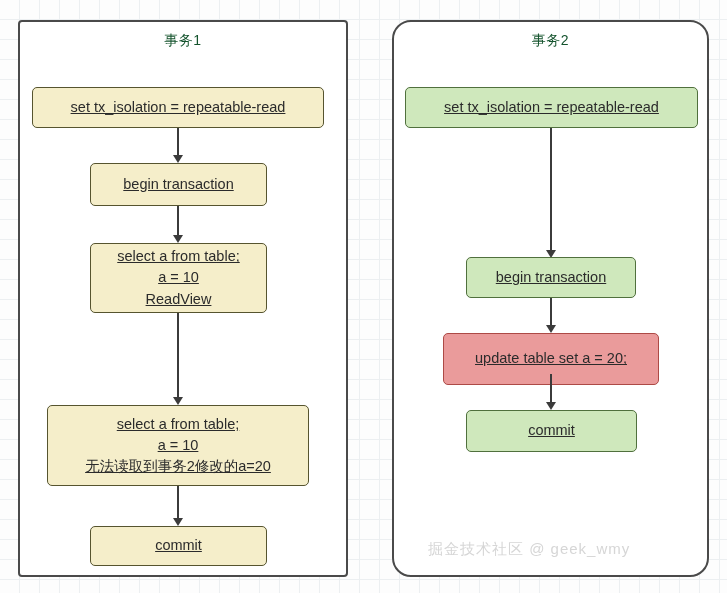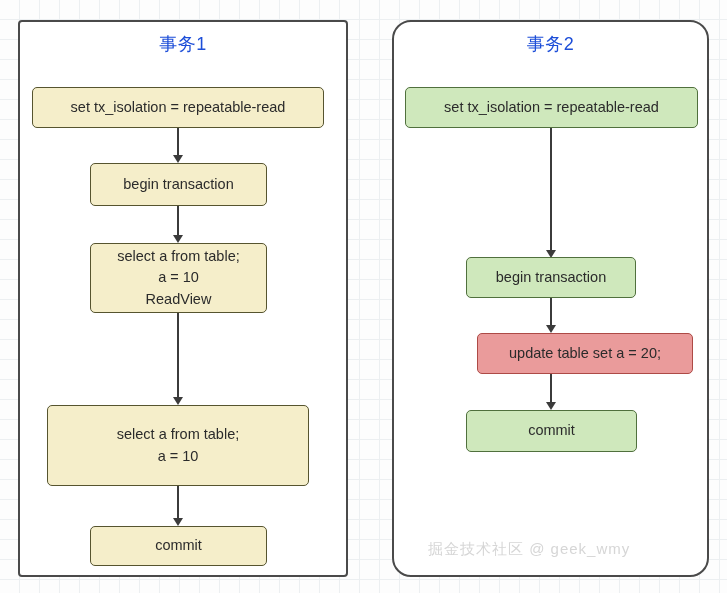--- a/index.html
+++ b/index.html
@@ -31,37 +31,38 @@
     border: 2px solid #4a4a4a;
     border-radius: 4px;
     box-sizing: border-box;
   }
   .panel-title {
     position: absolute;
     top: 10px;
     left: 0;
     width: 100%;
     text-align: center;
-    font-size: 18px;
-    color: #1d4ed8;
+    font-size: 14px;
+    color: #14532d;
     letter-spacing: 0.5px;
   }
   .node {
     position: absolute;
     box-sizing: border-box;
     border-radius: 5px;
     display: flex;
     flex-direction: column;
     align-items: center;
     justify-content: center;
     text-align: center;
     font-size: 14.5px;
     line-height: 1.45;
     color: #2b2b2b;
     white-space: nowrap;
+    text-decoration: underline;
   }
   .node.yellow {
     background: #f5eeca;
     border: 1.6px solid #56542f;
   }
   .node.green {
     background: #cfe8bc;
     border: 1.6px solid #50703d;
   }
   .node.red {
@@ -132,20 +133,21 @@
   </div>
 
   <div class="arrow" style="left:177px; top:313px; width:2px; height:92px;">
     <div class="shaft" style="height:84px;"></div>
     <div class="head" style="top:84px;"></div>
   </div>
 
   <div class="node yellow" style="left:47px; top:405px; width:262px; height:81px;">
     <span class="line">select a from table;</span>
     <span class="line">a = 10</span>
+    <span class="line">无法读取到事务2修改的a=20</span>
   </div>
 
   <div class="arrow" style="left:177px; top:486px; width:2px; height:40px;">
     <div class="shaft" style="height:32px;"></div>
     <div class="head" style="top:32px;"></div>
   </div>
 
   <div class="node yellow" style="left:90px; top:526px; width:177px; height:40px;">
     <span class="line">commit</span>
   </div>
@@ -165,21 +167,21 @@
 
   <div class="node green" style="left:466px; top:257px; width:170px; height:41px;">
     <span class="line">begin transaction</span>
   </div>
 
   <div class="arrow" style="left:550px; top:298px; width:2px; height:35px;">
     <div class="shaft" style="height:27px;"></div>
     <div class="head" style="top:27px;"></div>
   </div>
 
-  <div class="node red" style="left:443px; top:333px; width:216px; height:41px;margin-left:34px;">
+  <div class="node red" style="left:443px; top:333px; width:216px; height:52px;">
     <span class="line">update table set a = 20;</span>
   </div>
 
   <div class="arrow" style="left:550px; top:374px; width:2px; height:36px;">
     <div class="shaft" style="height:28px;"></div>
     <div class="head" style="top:28px;"></div>
   </div>
 
   <div class="node green" style="left:466px; top:410px; width:171px; height:42px;">
     <span class="line">commit</span>

